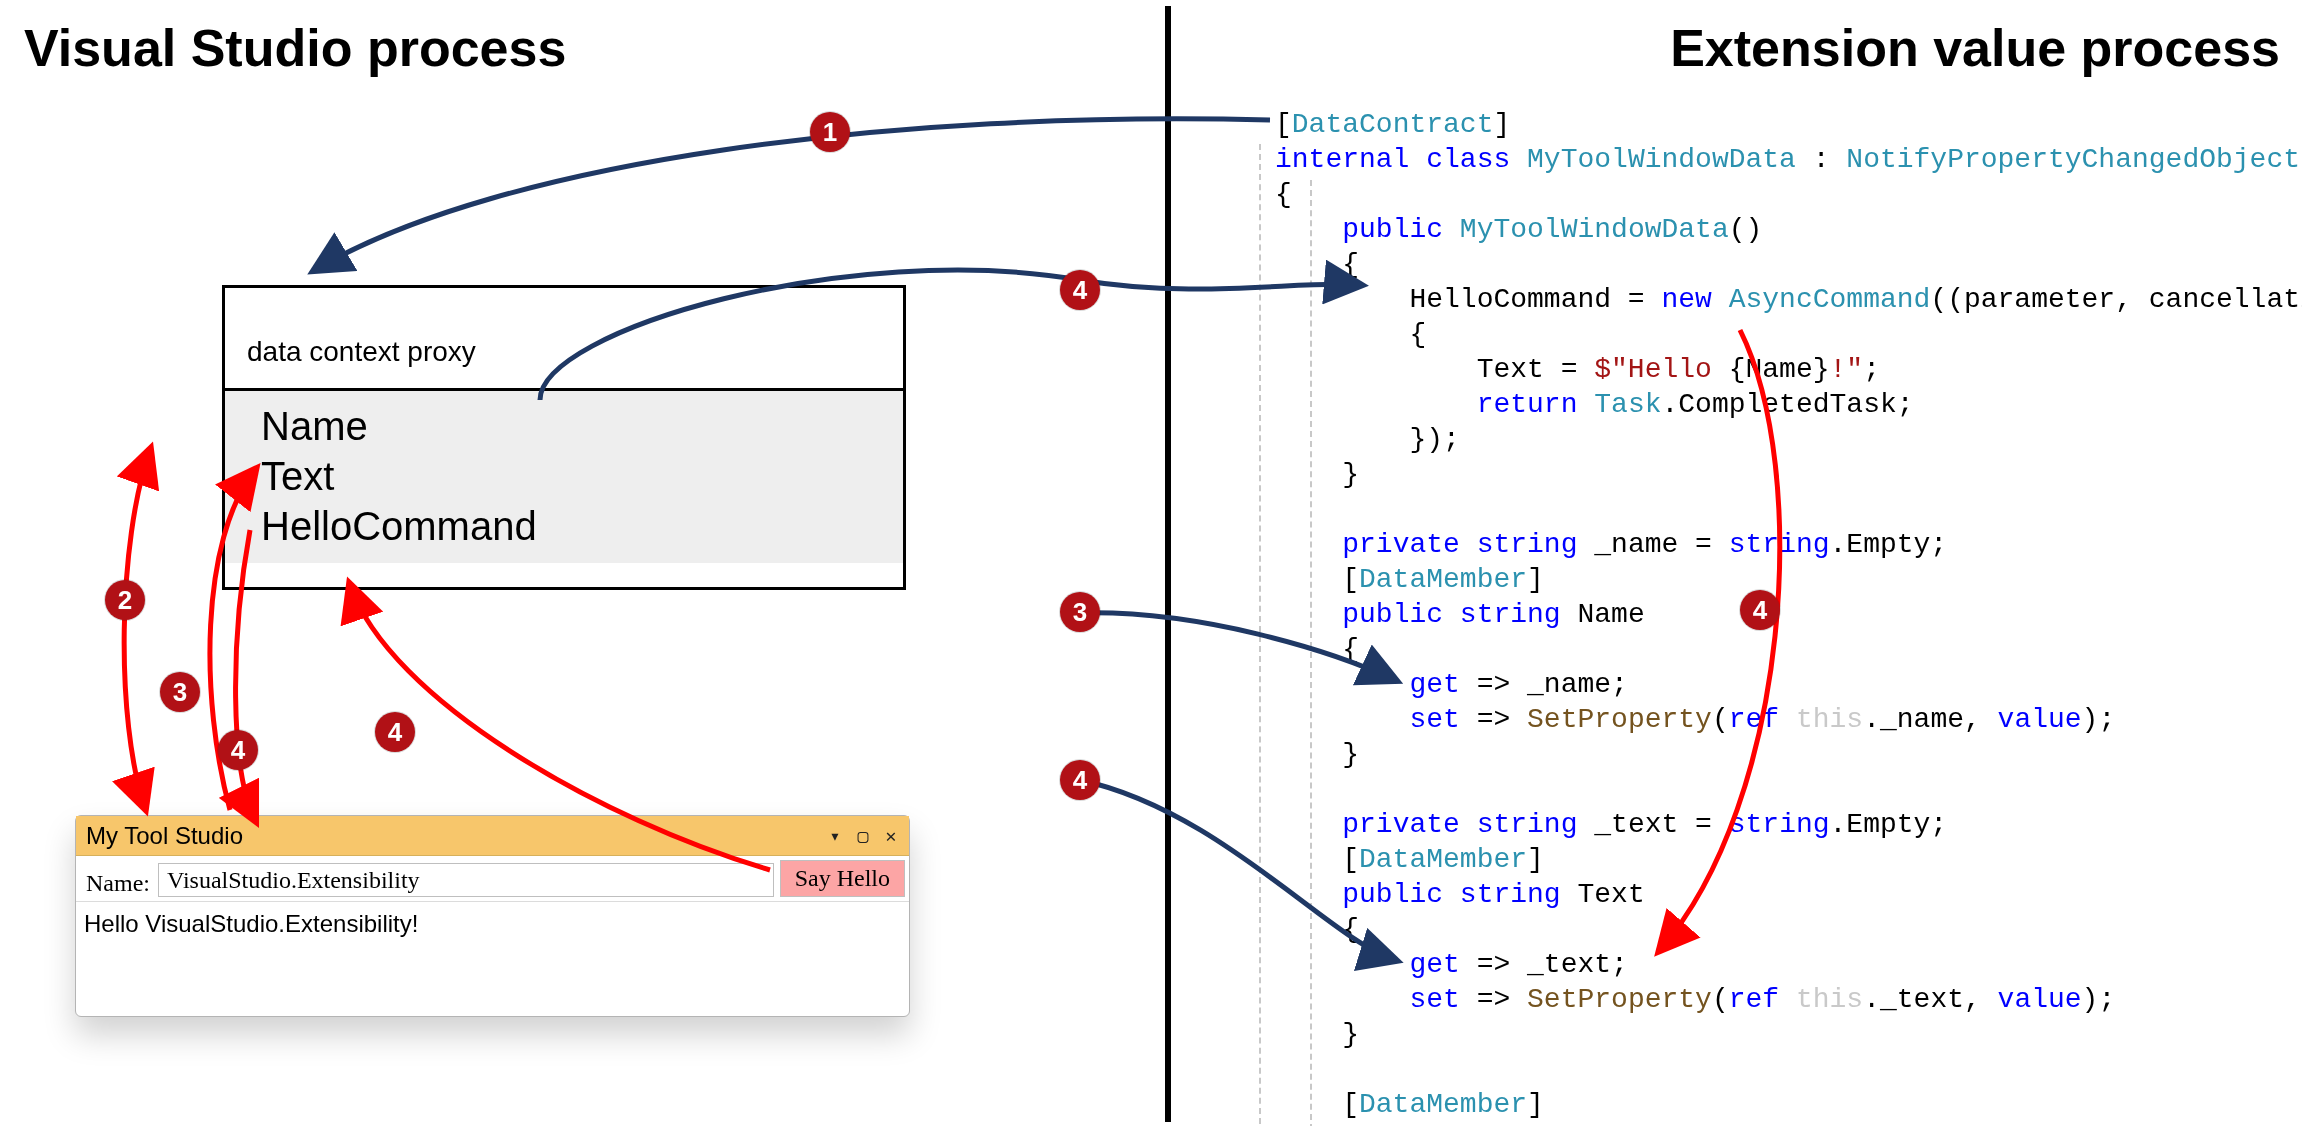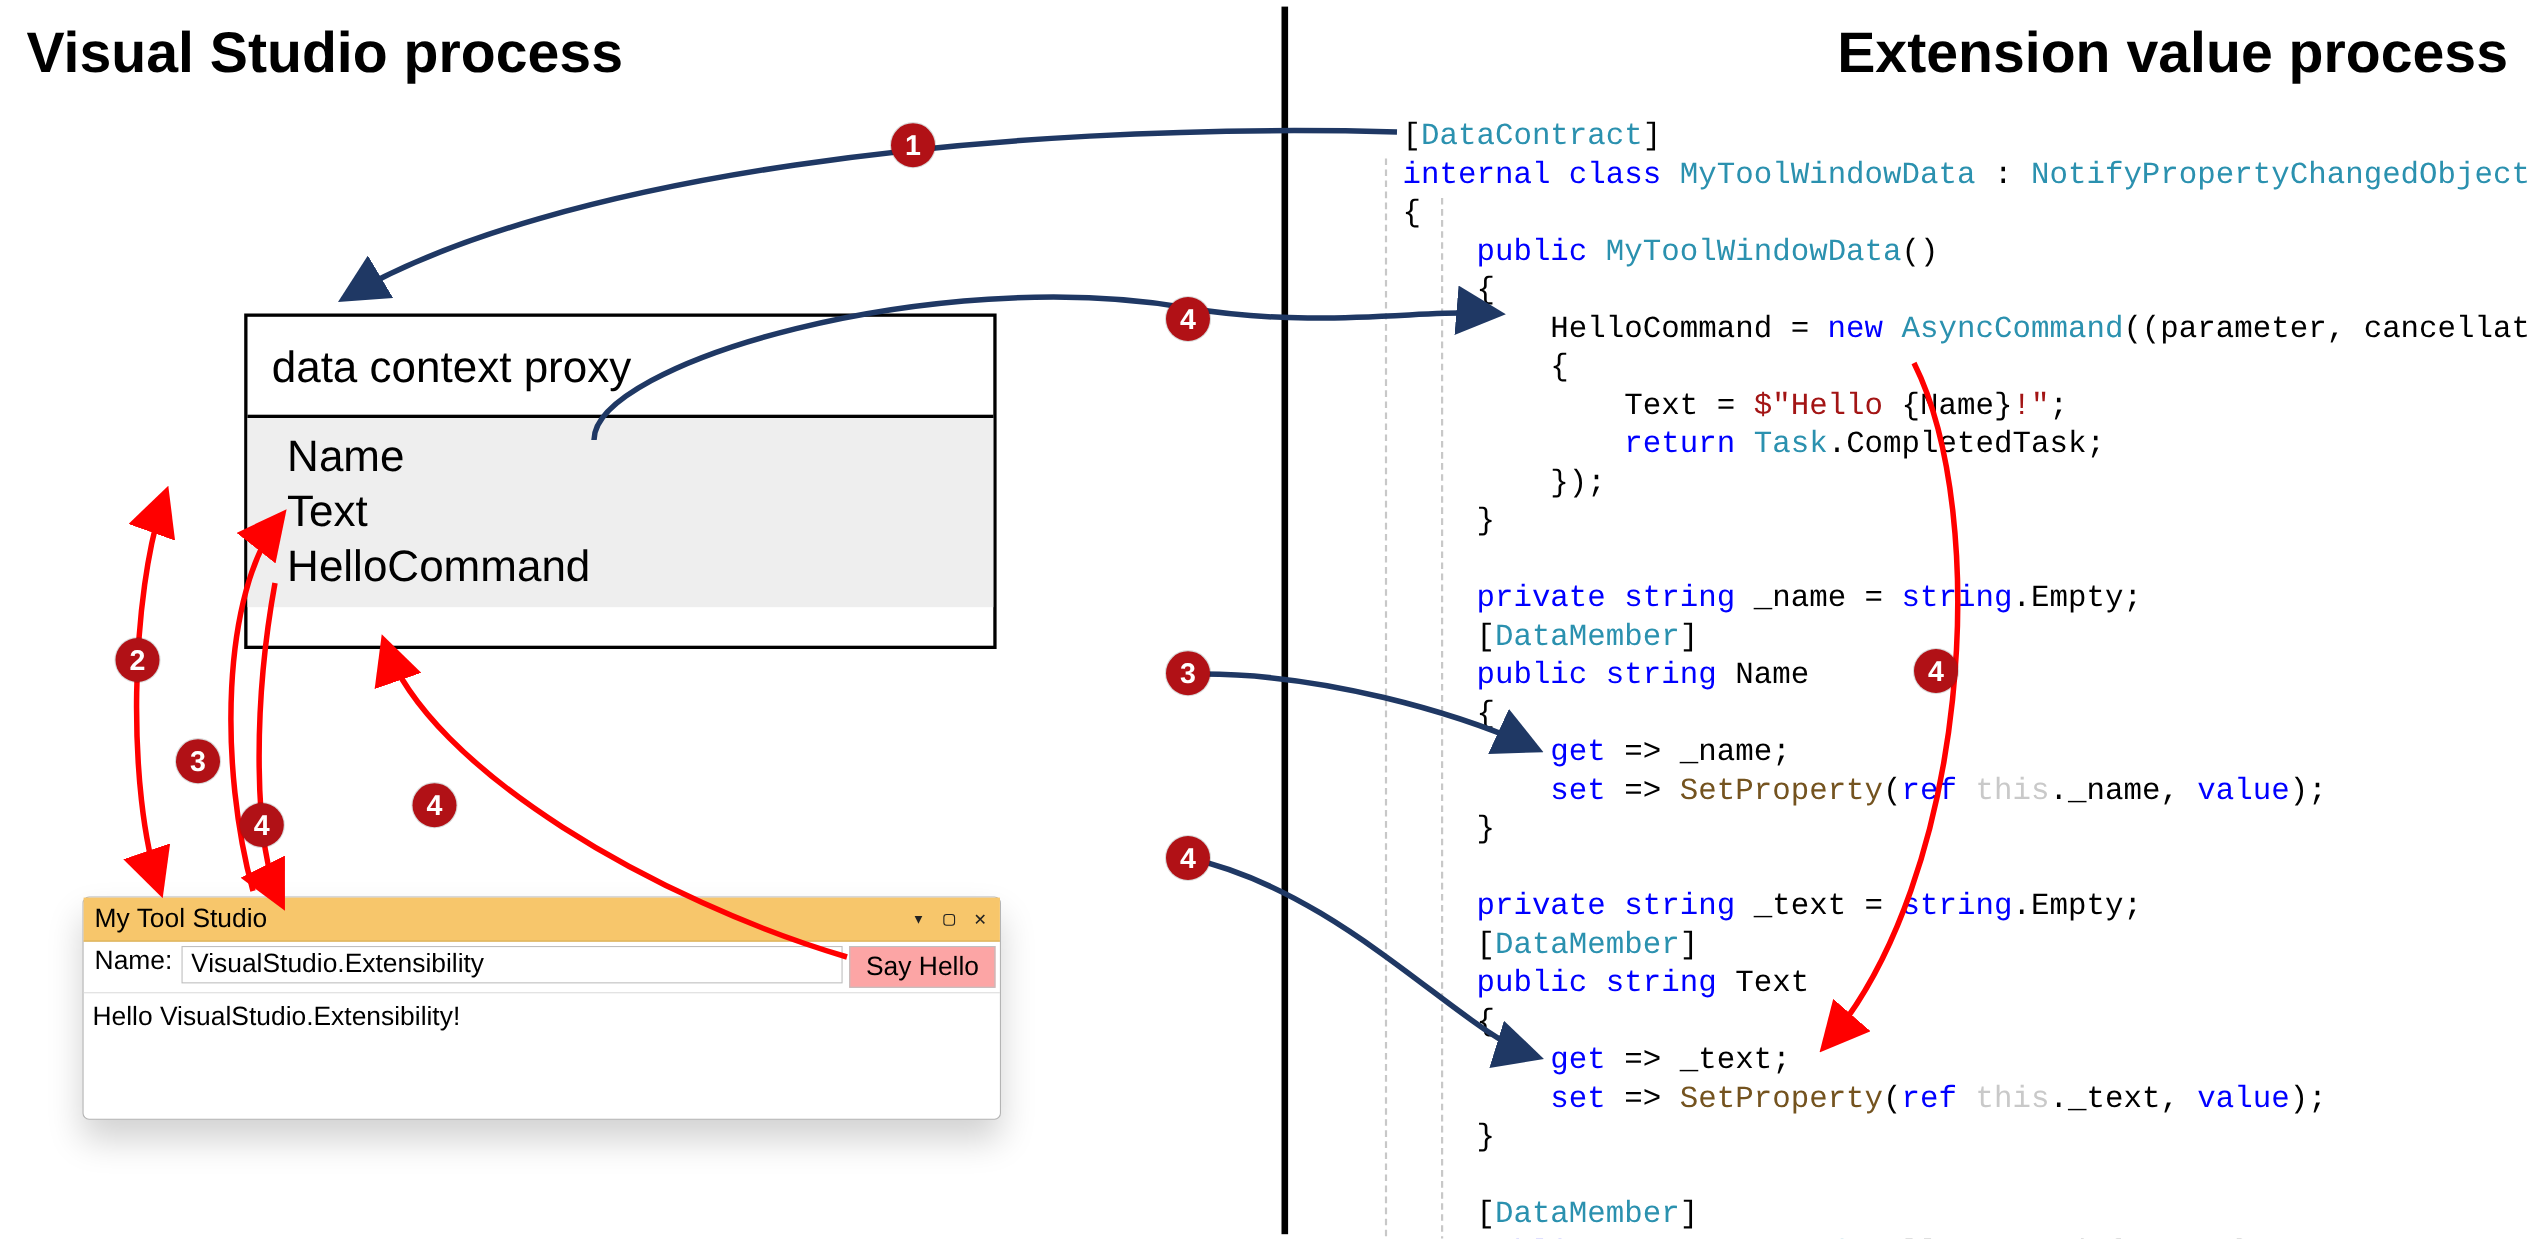--- a/index.html
+++ b/index.html
@@ -32,22 +32,23 @@
   
   .proxy-box {
     position: absolute;
     left: 222px; top: 285px;
     width: 684px; height: 305px;
     border: 3px solid #000;
     background: #fff;
   }
   .proxy-title {
     padding: 24px 22px 20px 22px;
-    font-size: 40px;
+    font-size: 28px;
     border-bottom: 3px solid #000;
+    margin-top: 24px;
   }
   .proxy-props {
     background: #eeeeee;
     padding: 10px 22px 12px 36px;
     font-size: 40px;
     line-height: 1.25;
   }
 
   
   .tool-window {
@@ -69,23 +70,24 @@
   }
   .tw-title { flex: 1; }
   .tw-buttons { display: flex; gap: 8px; align-items: center; }
   .tw-btn {
     width: 20px; height: 20px;
     display: flex; align-items: center; justify-content: center;
     font-family: monospace; font-size: 18px; color: #222;
     cursor: pointer;
   }
   .tw-row {
-    display: flex; align-items: flex-start;
+    display: flex; align-items: flex-end;
     padding: 4px 4px;
     border-bottom: 1px solid #dcdcdc;
+    font-family: Liberation Serif, serif;
   }
   .tw-label { padding: 0 8px 0 6px; }
   .tw-input {
     flex: 1;
     border: 1px solid #bfbfbf;
     height: 34px;
     padding: 0 8px;
     font: inherit;
     background: #fff;
   }

